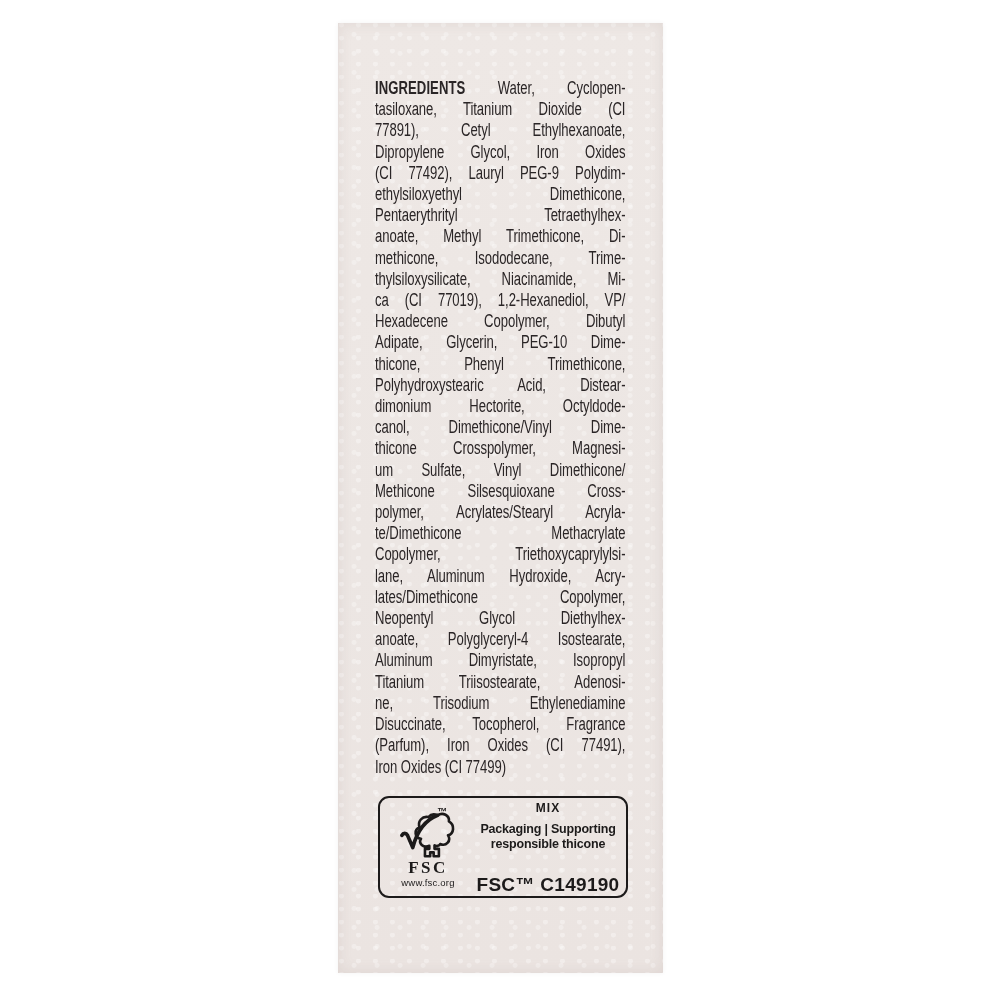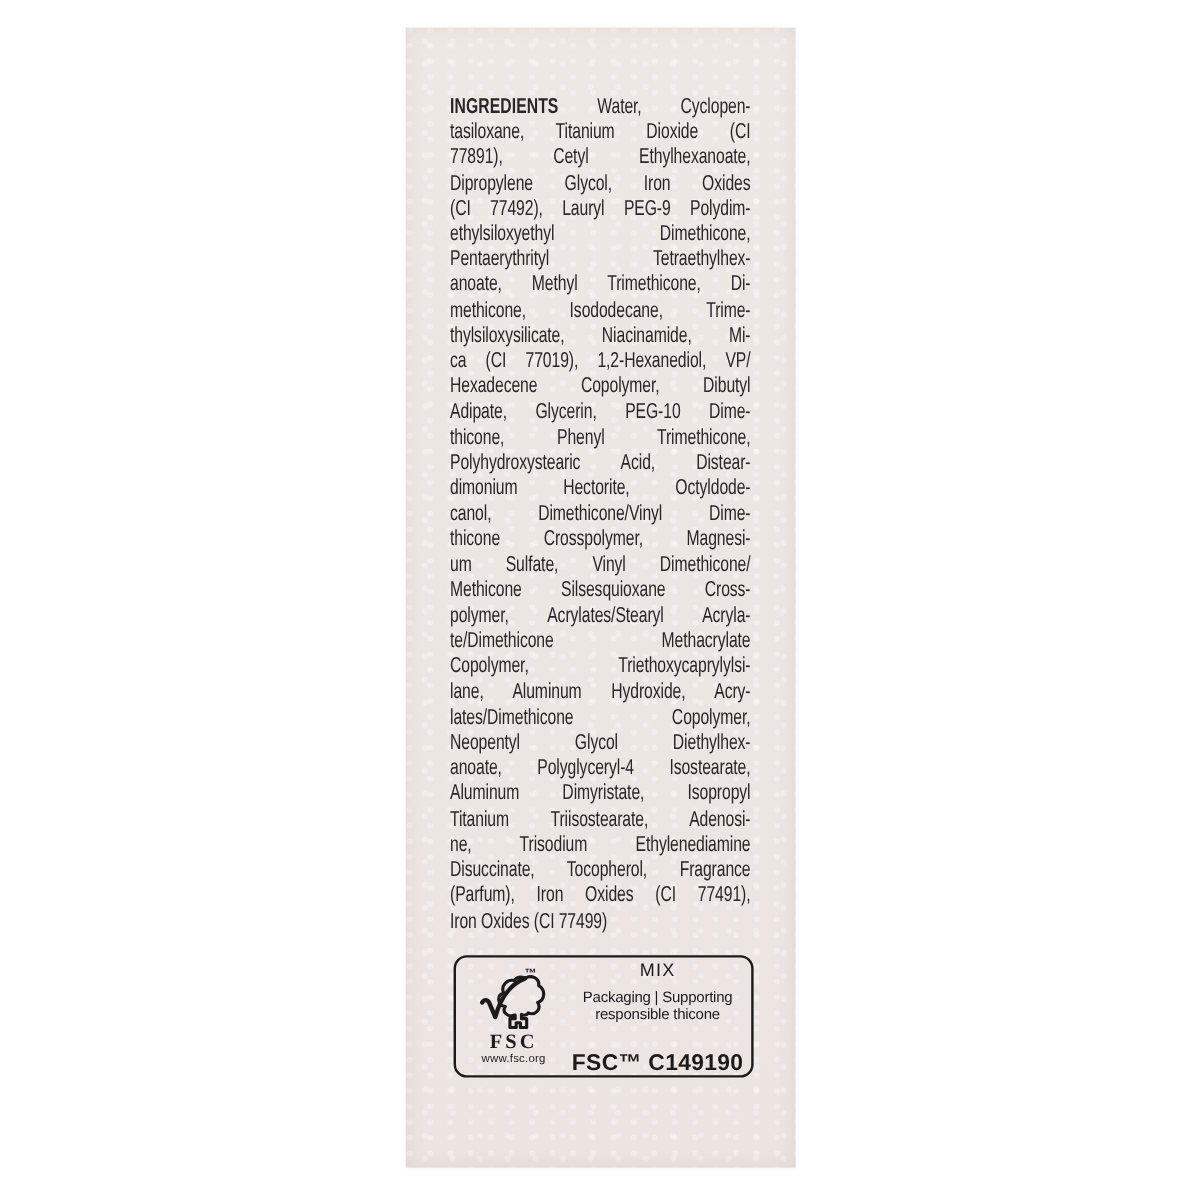--- a/index.html
+++ b/index.html
@@ -96,28 +96,28 @@
   }
   .fsc-right {
     flex: 1;
     display: flex;
     flex-direction: column;
     align-items: center;
     justify-content: center;
     padding: 4px 6px 2px 0;
   }
   .fsc-mix {
-    font-weight: normal;
-    font-size: 15px;
+    font-weight: bold;
+    font-size: 12px;
     letter-spacing: 1px;
     line-height: 1;
     margin-bottom: 8px;
   }
   .fsc-tagline {
-    font-weight: normal;
+    font-weight: bold;
     font-size: 12.5px;
     line-height: 14.5px;
     text-align: center;
     letter-spacing: -0.2px;
   }
   .fsc-license {
     font-weight: bold;
     font-size: 19px;
     letter-spacing: 0.3px;
     margin-top: 24px;

